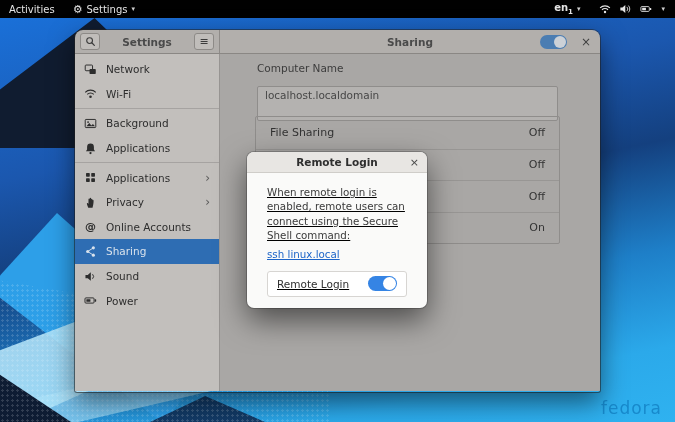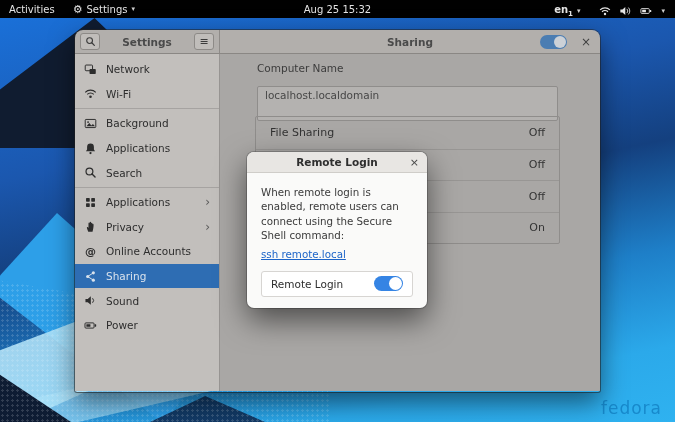--- a/index.html
+++ b/index.html
@@ -26,21 +26,21 @@
     clip-path:polygon(0 100%,48% 0,100% 100%); }
   .wp-dots { left:0; top:215px; width:330px; height:190px;
     background-image:radial-gradient(rgba(255,255,255,.6) 1px,transparent 1.4px);
     background-size:5px 5px; opacity:.25;
     clip-path:polygon(0 25%,100% 55%,100% 100%,0 100%); }
   .fedora-logo { position:absolute; right:13px; bottom:4px; font-size:17px; letter-spacing:1px;
     color:#1280c4; opacity:.8; font-weight:500; }
 
   
   .topbar { position:absolute; left:0; top:0; width:675px; height:18px; background:#010101;
-    color:#e4e4e4; font-size:10px; display:flex; align-items:flex-end; }
+    color:#e4e4e4; font-size:10px; display:flex; align-items:center; }
   .tb-item { padding:0 9px; height:100%; display:flex; align-items:center; gap:4px; }
   .tb-clock { position:absolute; left:50%; transform:translateX(-50%); }
   .tb-right { margin-left:auto; display:flex; align-items:center;font-weight:bold; }
   .tb-caret { font-size:7px; color:#cfcfcf; }
   .tb-gear { font-size:11px; line-height:1; }
   .tb-sub { font-size:7px; vertical-align:sub; }
   .tb-icons { display:flex; align-items:center; gap:8px; padding:0 10px; }
   .tb-icons svg { display:block; }
 
   
@@ -83,21 +83,21 @@
     padding:0 14px; border-top:1px solid #989694; font-size:11px; color:#333; }
   .lrow:first-child { border-top:none;gap:24px; }
 
   
   .dialog { position:absolute; left:247px; top:152px; width:180px; background:#fafaf9;
     border-radius:7px; box-shadow:0 12px 30px rgba(0,0,0,.55), 0 0 0 1px rgba(90,90,90,.45); overflow:hidden; }
   .dlg-header { height:21px; background:#e8e6e3; border-bottom:1px solid #cfcdc9; position:relative;
     display:flex; align-items:center; justify-content:center; }
   .dlg-title { font-size:10.5px; font-weight:bold; color:#2e2e2e; }
   .dlg-close { position:absolute; right:8px; font-size:11px; color:#4a4a4a; line-height:1; }
-  .dlg-body { padding:12px 14px 11px; }
+  .dlg-body { padding:12px 20px 11px;text-decoration:underline; }
   .dlg-text { font-size:10.3px; color:#3a3a3a; line-height:1.4; }
   .dlg-link { font-size:10.3px; color:#1c64c8; text-decoration:underline; margin-top:1px; display:inline-block; }
   .dlg-row { margin-top:9px; height:26px; border:1px solid #d7d5d2; border-radius:3px; background:#fff;
     display:flex; align-items:center; justify-content:space-between; padding:0 9px; }
   .dlg-row-label { font-size:10.5px; color:#2e2e2e; }
   .dlg-toggle { width:29px; height:15px; background:#3584e4; }
   .dlg-toggle .knob { right:1px; width:13px; height:13px; background:#fff; }
 </style>
 </head>
 <body>
@@ -116,23 +116,20 @@
   </div>
 
   <div class="topbar">
     <div class="tb-item">
       <span>Activities</span>
     </div>
     <div class="tb-item">
       <span class="tb-gear">⚙</span>
       <span>Settings</span>
       <span class="tb-caret">▾</span>
-    </div>
-    <div class="tb-item tb-clock">
-      <span>Aug 25 15:32</span>
     </div>
     <div class="tb-right">
       <div class="tb-item">
         <span><span>en</span><span class="tb-sub">1</span></span>
         <span class="tb-caret">▾</span>
       </div>
       <div class="tb-icons">
         <svg width="12" height="12" viewBox="0 0 16 16">
           <path d="M1.5 6.5a9.2 9.2 0 0 1 13 0M4 9a5.6 5.6 0 0 1 8 0" fill="none" stroke="#e4e4e4" stroke-width="1.5"></path>
           <circle cx="8" cy="12" r="1.6" fill="#e4e4e4"></circle>
@@ -200,27 +197,20 @@
           </svg>
           <span>Background</span>
         </div>
         <div class="side-item">
           <svg width="13" height="13" viewBox="0 0 16 16">
             <path d="M8 1.8a4.2 4.2 0 0 1 4.2 4.2v3.2l1.4 2.2H2.4l1.4-2.2V6A4.2 4.2 0 0 1 8 1.8Z" fill="currentColor"></path>
             <circle cx="8" cy="13.6" r="1.4" fill="currentColor"></circle>
           </svg>
           <span>Applications</span>
         </div>
-        <div class="side-item">
-          <svg width="13" height="13" viewBox="0 0 16 16">
-            <circle cx="6.7" cy="6.7" r="4.2" fill="none" stroke="currentColor" stroke-width="1.5"></circle>
-            <path d="M9.9 9.9L13.6 13.6" stroke="currentColor" stroke-width="1.7" stroke-linecap="round"></path>
-          </svg>
-          <span>Search</span>
-        </div>
         <div class="side-sep"></div>
         <div class="side-item">
           <svg width="13" height="13" viewBox="0 0 16 16">
             <g fill="currentColor">
                 <rect x="2.5" y="2.5" width="4.6" height="4.6" rx=".8"></rect>
                 <rect x="8.9" y="2.5" width="4.6" height="4.6" rx=".8"></rect>
                 <rect x="2.5" y="8.9" width="4.6" height="4.6" rx=".8"></rect>
                 <rect x="8.9" y="8.9" width="4.6" height="4.6" rx=".8"></rect>
               </g>
           </svg>
@@ -295,21 +285,21 @@
     </div>
   </div>
 
   <div class="dialog">
     <div class="dlg-header">
       <span class="dlg-title">Remote Login</span>
       <span class="dlg-close">×</span>
     </div>
     <div class="dlg-body">
       <div class="dlg-text">When remote login is enabled, remote users can connect using the Secure Shell command:</div>
-      <span class="dlg-link">ssh remote.local</span>
+      <span class="dlg-link">ssh linux.local</span>
       <div class="dlg-row">
         <span class="dlg-row-label">Remote Login</span>
         <div class="toggle dlg-toggle">
             <div class="knob"></div>
           </div>
       </div>
     </div>
   </div>
 
 </div>

